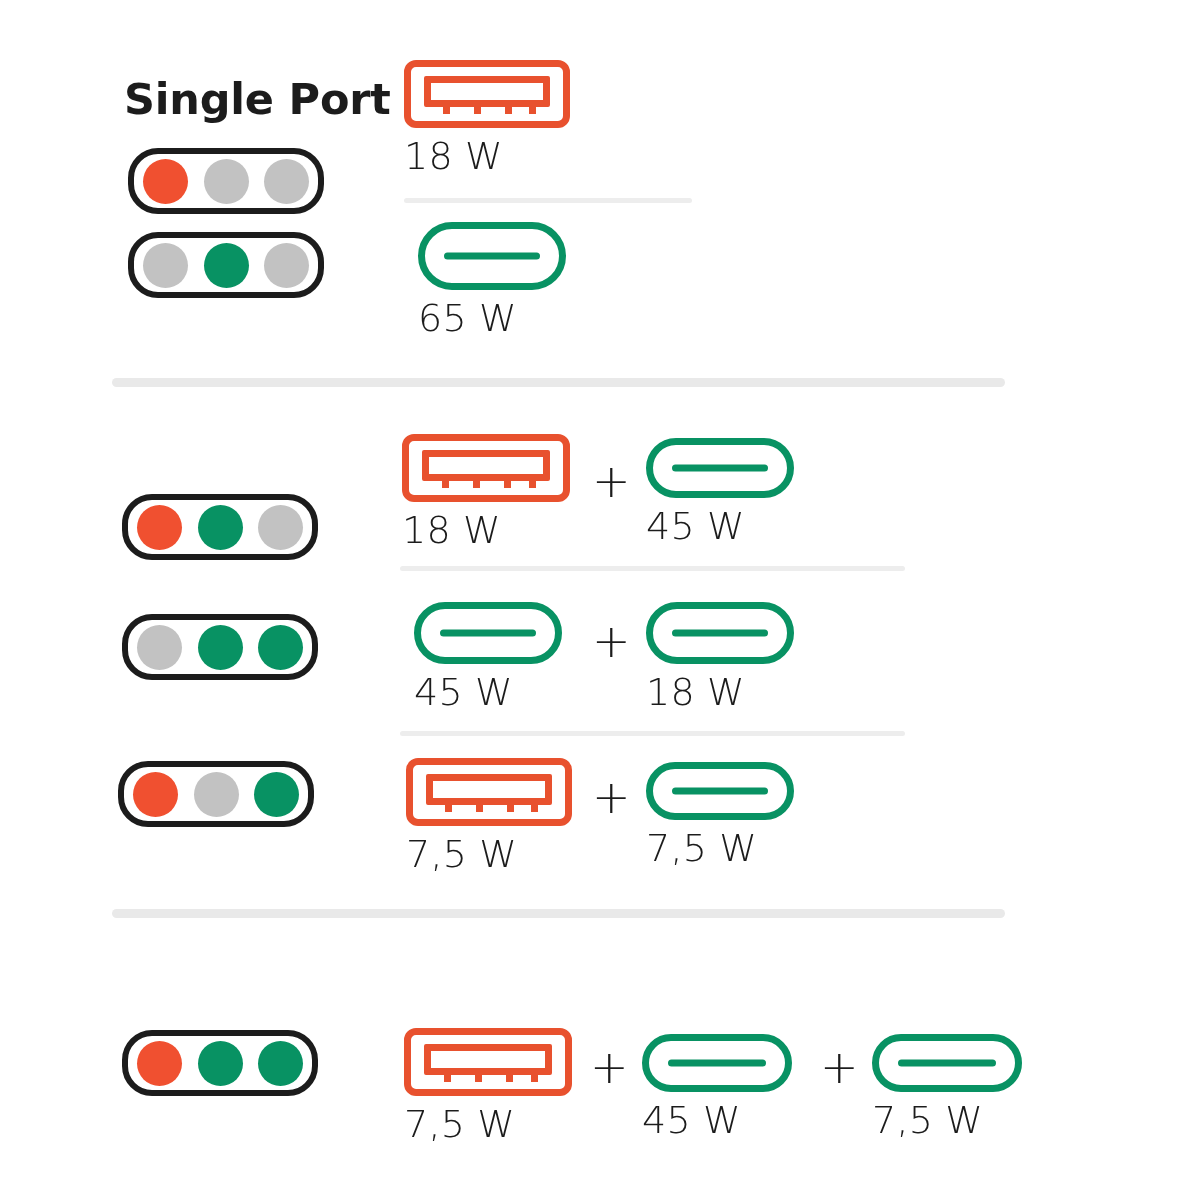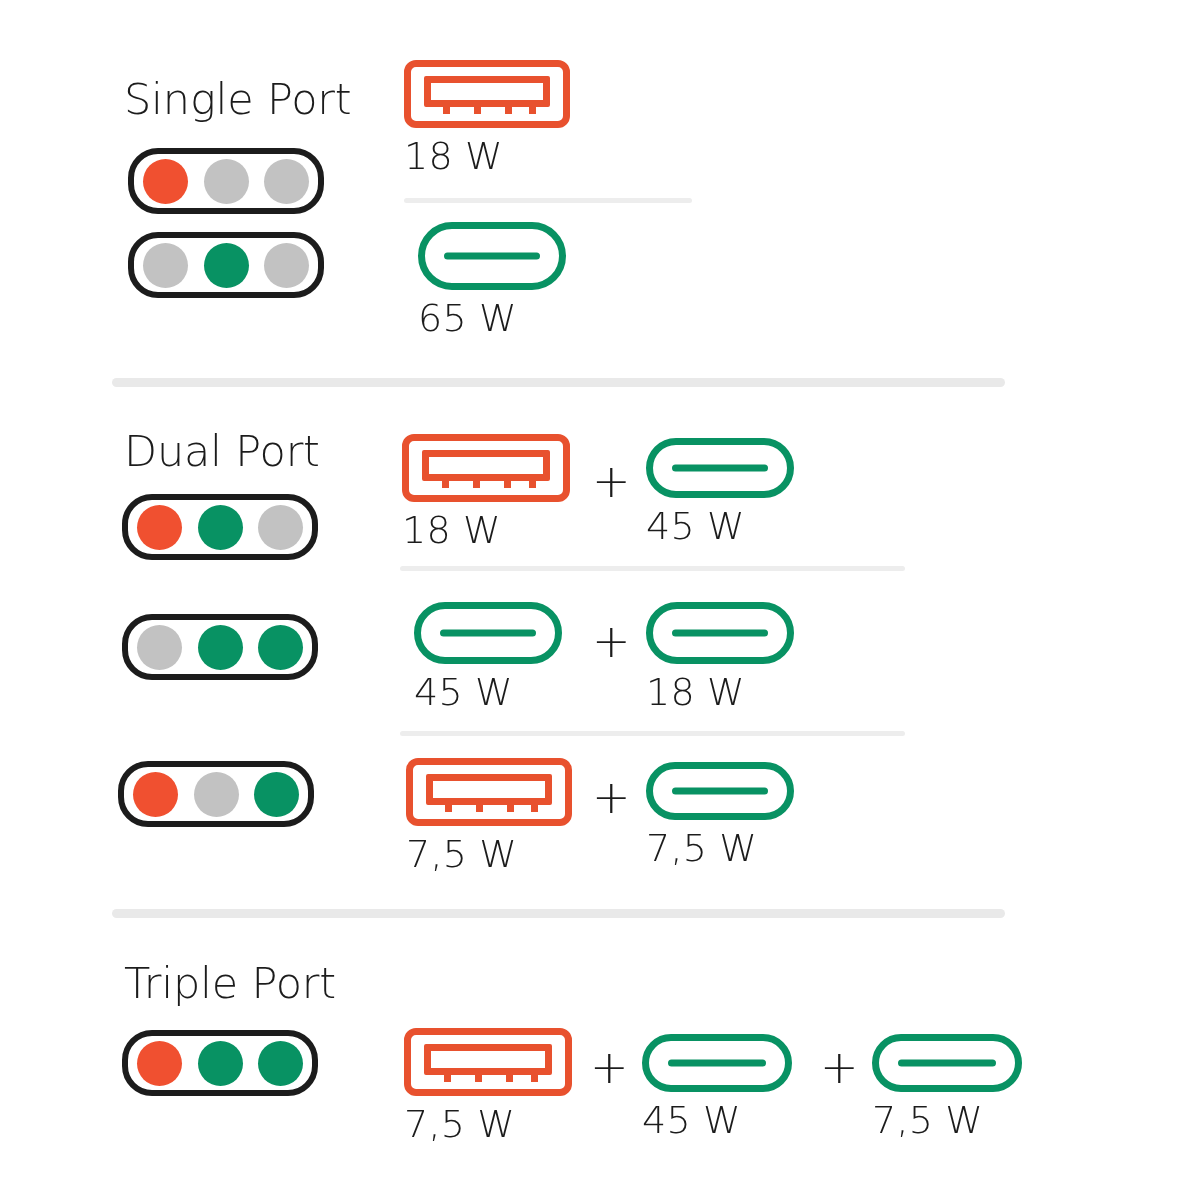--- a/index.html
+++ b/index.html
@@ -37,21 +37,21 @@
     position: absolute;
     left: 124px;
     font-size: 43px;
     font-weight: 300;
     letter-spacing: -0.2px;
     color: #1c1c1c;
     white-space: nowrap;
     font-family: "DejaVu Sans", sans-serif;
     font-stretch: normal;
   }
-  #title-single { top: 38px; }
+  #title-single { top: 38px; font-weight: bold; }
   #title-dual   { top: 20px; }
   #title-triple { top: 20px; }
 
   
   .rule-major {
     position: absolute;
     left: 112px;
     width: 893px;
     height: 9px;
     background: #e9e9e9;
@@ -199,21 +199,20 @@
         <span class="bar" style="width:96px; height:7px;"></span>
       </div>
       <div class="port-watt">65 W</div>
     </div>
   </div>
 
   <div class="rule-major" id="rule-major-1"></div>
 
   <div class="section" id="section-dual">
 
-    <div class="section-title" id="title-dual">Dual Port</div>
 
     <div class="led-pill" style="left:122px; top:88px; width:196px; height:66px;">
       <span class="led orange"></span>
       <span class="led green"></span>
       <span class="led gray"></span>
     </div>
 
     <div class="port-group" style="left:402px; top:28px;">
       <div class="usb-a" style="width:168px; height:68px;">
         <span class="shell"></span>
@@ -286,21 +285,20 @@
         <span class="bar" style="width:96px; height:7px;"></span>
       </div>
       <div class="port-watt">7,5 W</div>
     </div>
   </div>
 
   <div class="rule-major" id="rule-major-2"></div>
 
   <div class="section" id="section-triple">
 
-    <div class="section-title" id="title-triple">Triple Port</div>
 
     <div class="led-pill" style="left:122px; top:92px; width:196px; height:66px;">
       <span class="led orange"></span>
       <span class="led green"></span>
       <span class="led green"></span>
     </div>
 
     <div class="port-group" style="left:404px; top:90px;">
       <div class="usb-a" style="width:168px; height:68px;">
         <span class="shell"></span>

